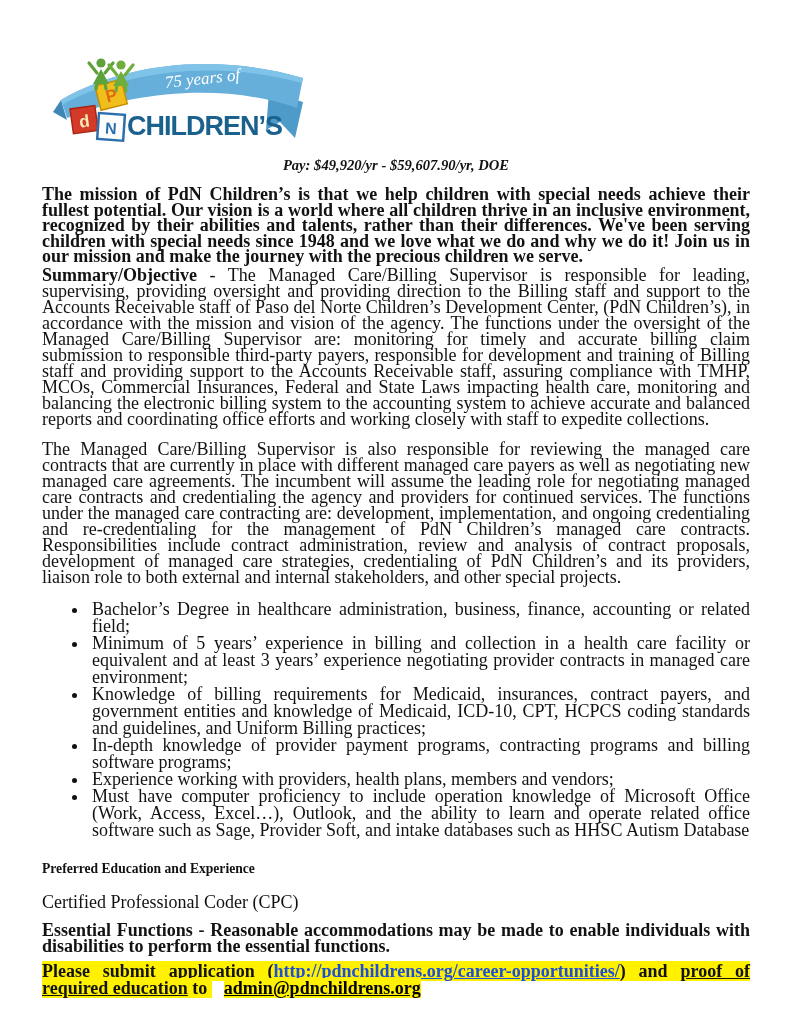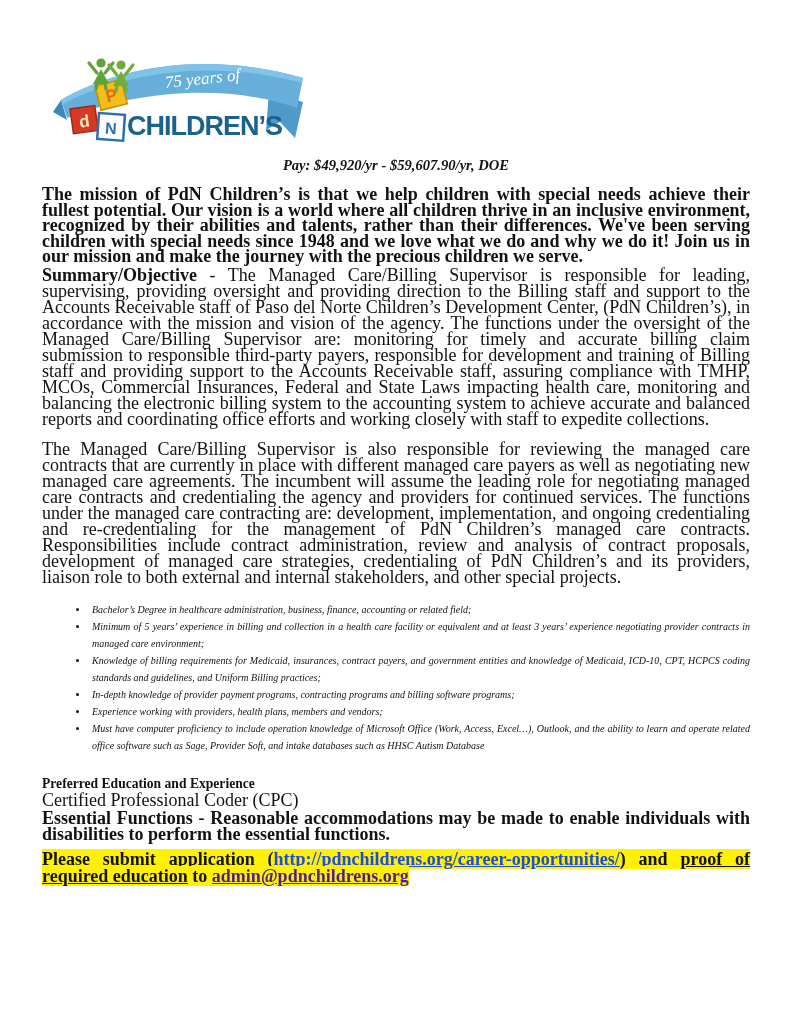--- a/index.html
+++ b/index.html
@@ -31,33 +31,33 @@
   }
 
   .mission  { margin-top:13px; font-weight:bold; line-height:15.6px; }
   .summary  { margin-top:2px; }
   .mc       { margin-top:14px; }
 
   .sec-heading { margin-top:22px; font-weight:bold; font-size:13.6px; }
 
   ul.req { margin:16px 0 0 0; padding-left:47px; list-style:disc; }
   ul.req li {
-    font-size:10px; line-height:17px;
-    padding-left:3px; text-align:justify;font-style:italic;
+    font-size:18px; line-height:17px;
+    padding-left:3px; text-align:justify;
   }
 
   .preferred-heading { }
-  .cpc       { }
-  .essential { margin-top:2px; font-weight:bold; }
+  .cpc       { margin-top:17px; }
+  .essential { margin-top:12px; font-weight:bold; }
 
   .apply { margin-top:9px; font-weight:bold; line-height:17.5px; }
   .hl { background:#FFF100; }
   a.link { font-weight:bold; cursor:pointer; }
   .career-link { color:#1d4ed8; text-decoration:underline; }
-  .email-link  { color:#4c1d95; text-decoration:underline; }
+  .email-link  { color:#000000; text-decoration:underline;margin-left:12px; }
   .u { text-decoration:underline; }
 
   .footer { margin-top:8px; text-align:right; font-size:13.6px; }
 </style>
 </head>
 <body>
 
 <div class="page">
   <div class="content">
 

